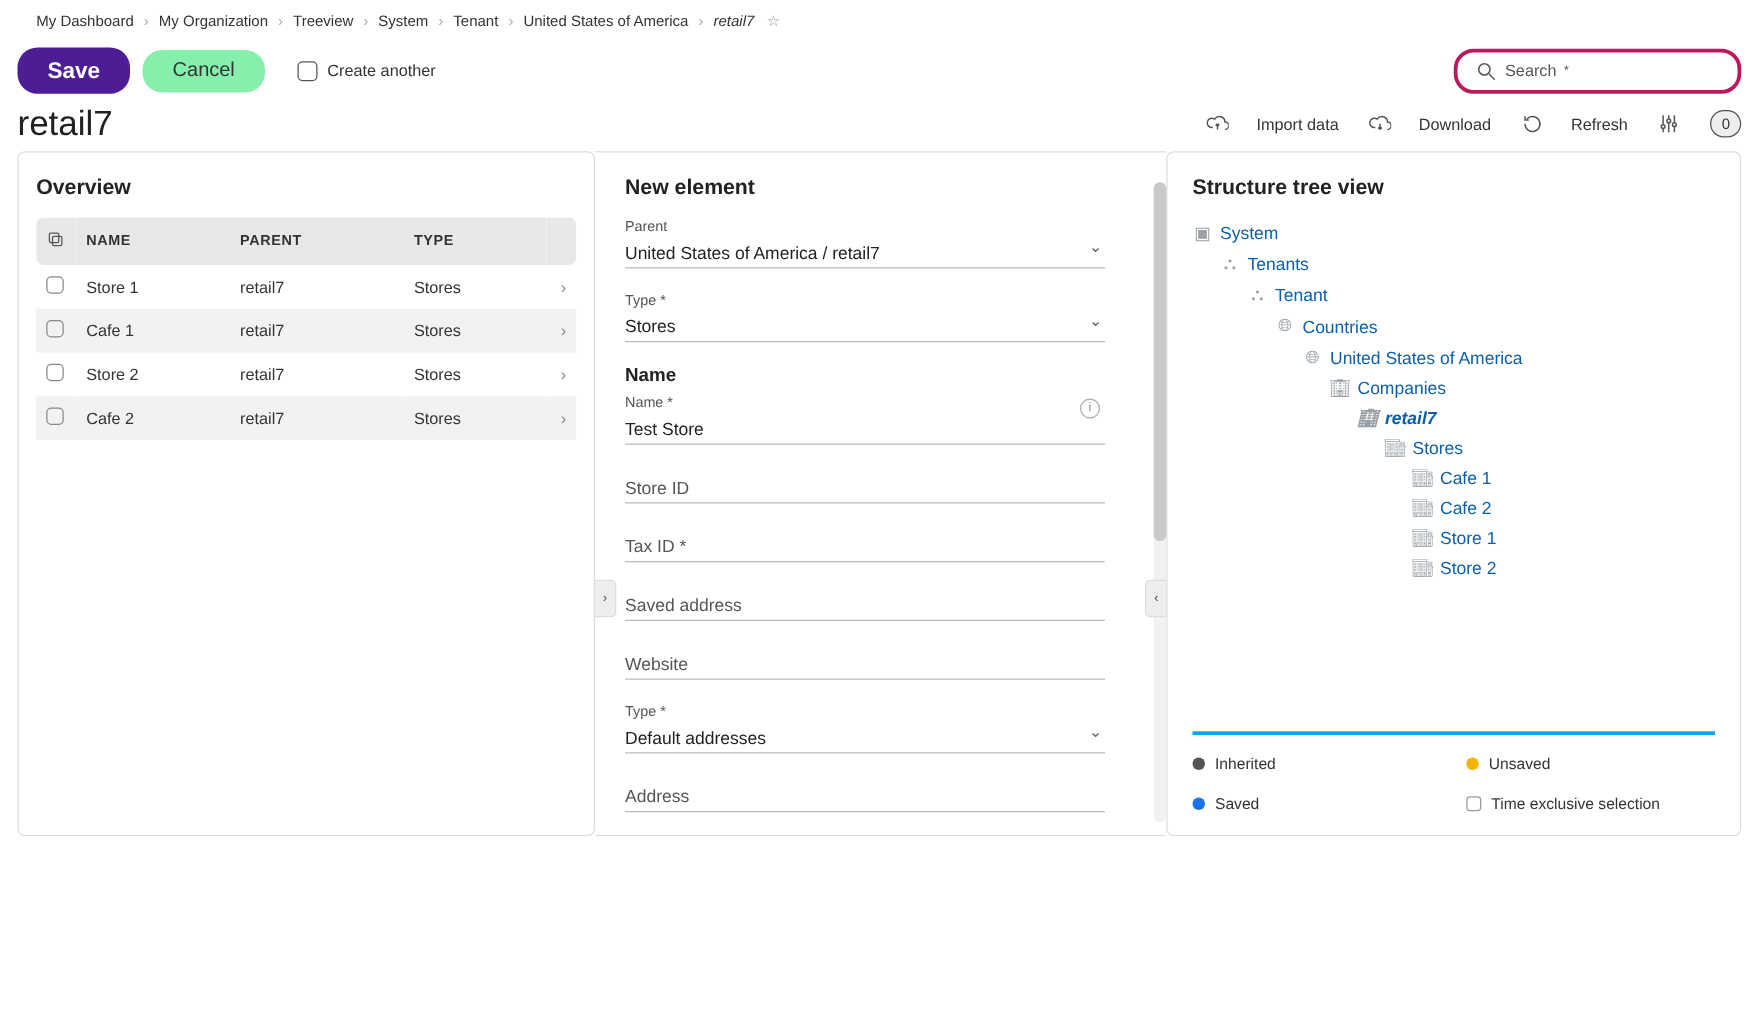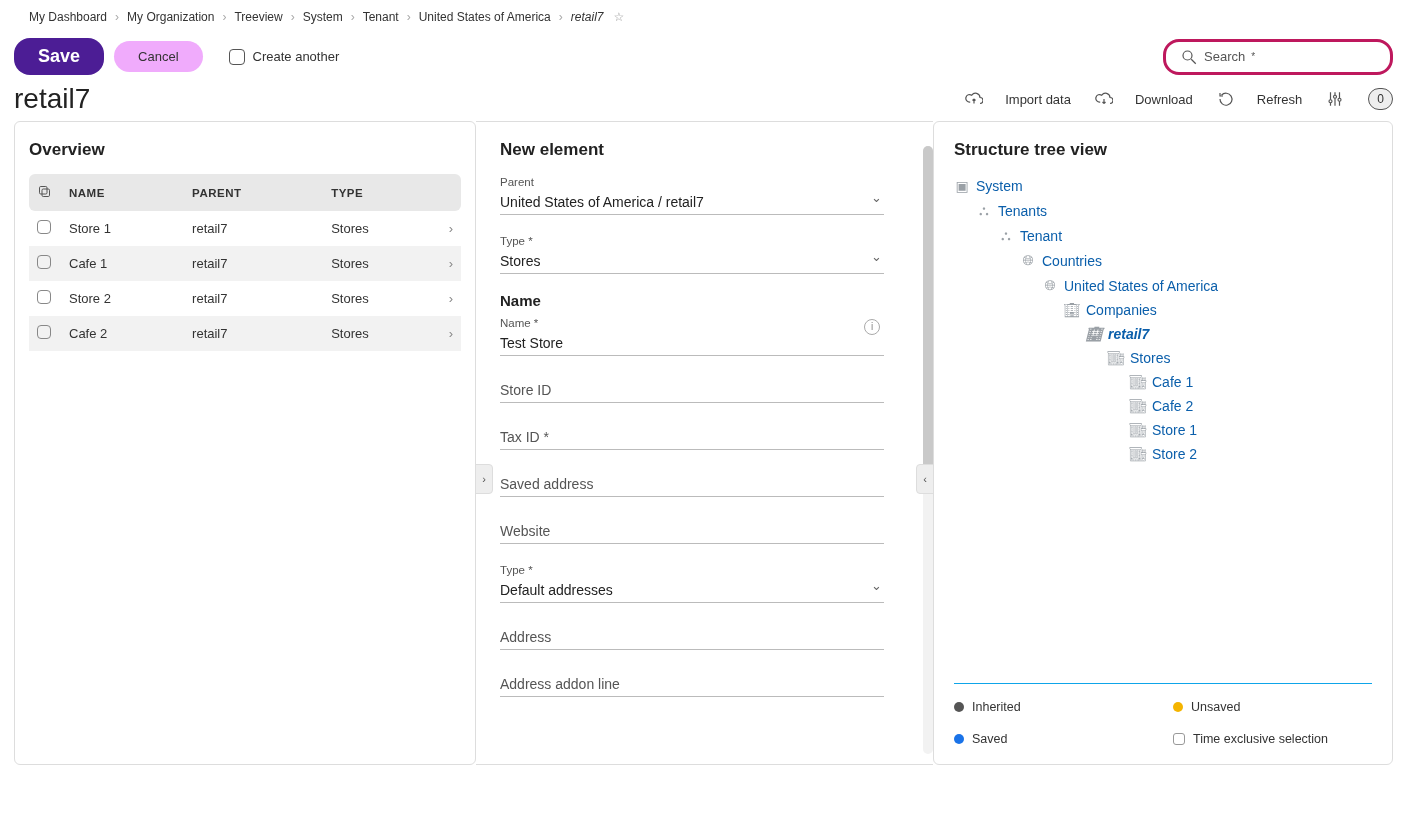--- a/index.html
+++ b/index.html
@@ -35,26 +35,26 @@
     background: #4c1d95;
     color: #fff;
     border: none;
     border-radius: 16px;
     padding: 8px 24px;
     font-size: 18px;
     font-weight: 600;
     cursor: pointer;
   }
   .btn-cancel {
-    background: #f0abfc;
+    background: #86efac;
     color: #333;
     border: none;
     border-radius: 16px;
     padding: 8px 24px;
-    font-size: 13px;
+    font-size: 16px;
     cursor: pointer;
   }
   .create-another { display: flex; align-items: center; gap: 8px; margin-left: 16px; font-size: 13px; color: #333; cursor: pointer; }
   .create-another .cbx {
     width: 16px; height: 16px;
     border: 1.5px solid #555;
     border-radius: 4px;
     display: inline-block;
   }
   .spacer { flex: 1; }
@@ -96,21 +96,21 @@
     font-size: 12px;
     padding: 3px 8px;
     cursor: pointer;
   }
 
   
   .columns {
     display: flex;
     gap: 0;
     padding: 0 14px;
-    height: 644px;
+    height: 548px;
   }
   .panel {
     border: 1px solid #ddd;
     border-radius: 6px;
     position: relative;
     overflow: hidden;
   }
   .panel-left {
     width: 462px;
     padding: 18px 14px;
@@ -253,21 +253,21 @@
   .lvl8 { margin-left: 176px; }
   .tree .node.current { font-weight: 700; font-style: italic; }
 
   
   .legend {
     display: grid;
     grid-template-columns: 1fr 1fr;
     row-gap: 18px;
     column-gap: 20px;
     padding-top: 16px;
-    border-top: 1px solid #0ea5e9;
+    border-top: 3px solid #0ea5e9;
     font-size: 12.5px;
     color: #333;
   }
   .legend .item { display: flex; align-items: center; gap: 8px; }
   .dot { width: 10px; height: 10px; border-radius: 50%; display: inline-block; }
   .dot.grey   { background: #555; }
   .dot.yellow { background: #f4b400; }
   .dot.blue   { background: #1a73e8; }
   .timex { width: 12px; height: 12px; border: 1.5px solid #999; border-radius: 3px; display: inline-block; }
 

